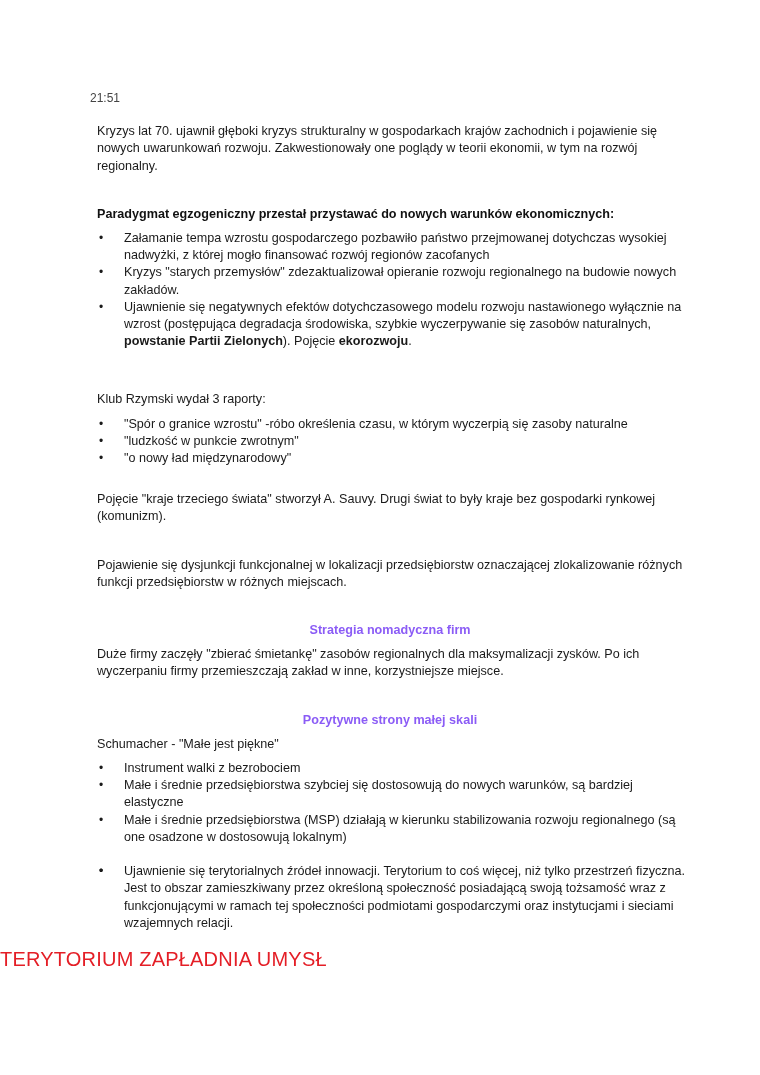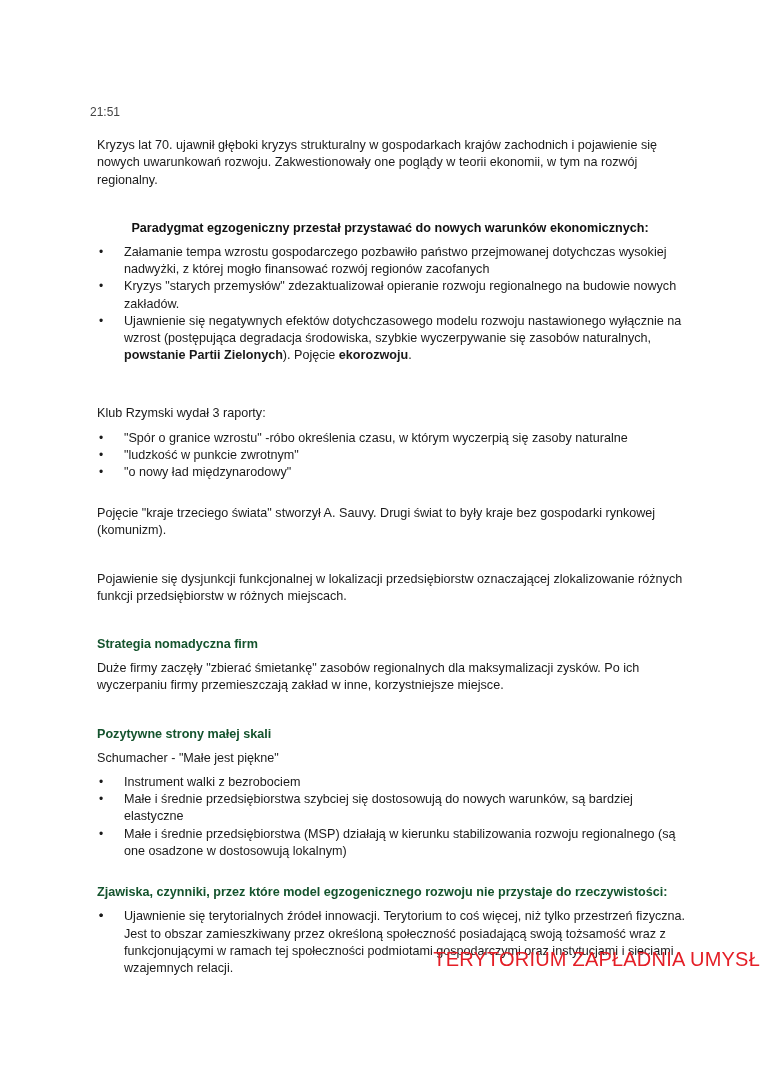--- a/index.html
+++ b/index.html
@@ -11,57 +11,57 @@
       width: 760px;
       height: 1075px;
       position: relative;
       overflow: hidden;
       font-family: "Liberation Sans", sans-serif;
       color: #1a1a1a;
     }
     .page {
       position: absolute;
       left: 90px;
-      top: 104px;
+      top: 90px;
       width: 600px;
       font-size: 12.6px;
       line-height: 17.2px;
     }
     .time {
       color: #444;
       font-size: 12px;
       margin-bottom: 16px;
     }
     p { margin: 7px; }
     .gap { height: 17px; }
     .gap2 { height: 34px; }
     .bold { font-weight: bold; margin-top: 24px; }
-    .heading-dark { font-weight: bold; color: #111; text-align: center; }
-    .heading-blue { font-weight: bold; color: #14532d; }
+    .heading-dark { font-weight: bold; color: #111; }
+    .heading-blue { font-weight: bold; color: #8b5cf6; text-align: center; }
     ul {
       margin: 0;
       padding: 0;
       list-style: none;
     }
     ul li {
       position: relative;
       padding-left: 34px;
     }
     ul li .bullet {
       position: absolute;
       left: 9px;
       top: 0;
       font-size: 12px;
     }
     .red-title {
       position: absolute;
       top: 948px;
       left: 0;
       width: 760px;
-      text-align: right;
+      text-align: left;
       color: #e41e26;
       font-size: 20px;
       letter-spacing: 0.2px;
     }
   </style>
 </head>
 <body>
 
 <div class="page">
   <div class="time">21:51</div>
@@ -97,20 +97,19 @@
 
   <p class="heading-blue">Pozytywne strony małej skali</p>
   <p>Schumacher - "Małe jest piękne"</p>
   <ul>
     <li><span class="bullet">•</span><span>Instrument walki z bezrobociem</span></li>
     <li><span class="bullet">•</span><span>Małe i średnie przedsiębiorstwa szybciej się dostosowują do nowych warunków, są bardziej elastyczne</span></li>
     <li><span class="bullet">•</span><span>Małe i średnie przedsiębiorstwa (MSP) działają w kierunku stabilizowania rozwoju regionalnego (są one osadzone w  dostosowują lokalnym)</span></li>
   </ul>
   <div class="gap"></div>
 
-  <p class="heading-blue">Zjawiska, czynniki, przez które model egzogenicznego rozwoju nie przystaje do rzeczywistości:</p>
   <ul>
     <li><span class="bullet">•</span></li>
     <li><span class="bullet">•</span><span>Ujawnienie się terytorialnych źródeł innowacji. Terytorium to coś więcej, niż tylko przestrzeń fizyczna. Jest to obszar zamieszkiwany przez określoną społeczność posiadającą swoją tożsamość wraz z funkcjonującymi w ramach tej społeczności podmiotami gospodarczymi oraz instytucjami i sieciami wzajemnych relacji.</span></li>
   </ul>
 </div>
 
 <div class="red-title">TERYTORIUM ZAPŁADNIA UMYSŁ</div>
 
 </body></html>

